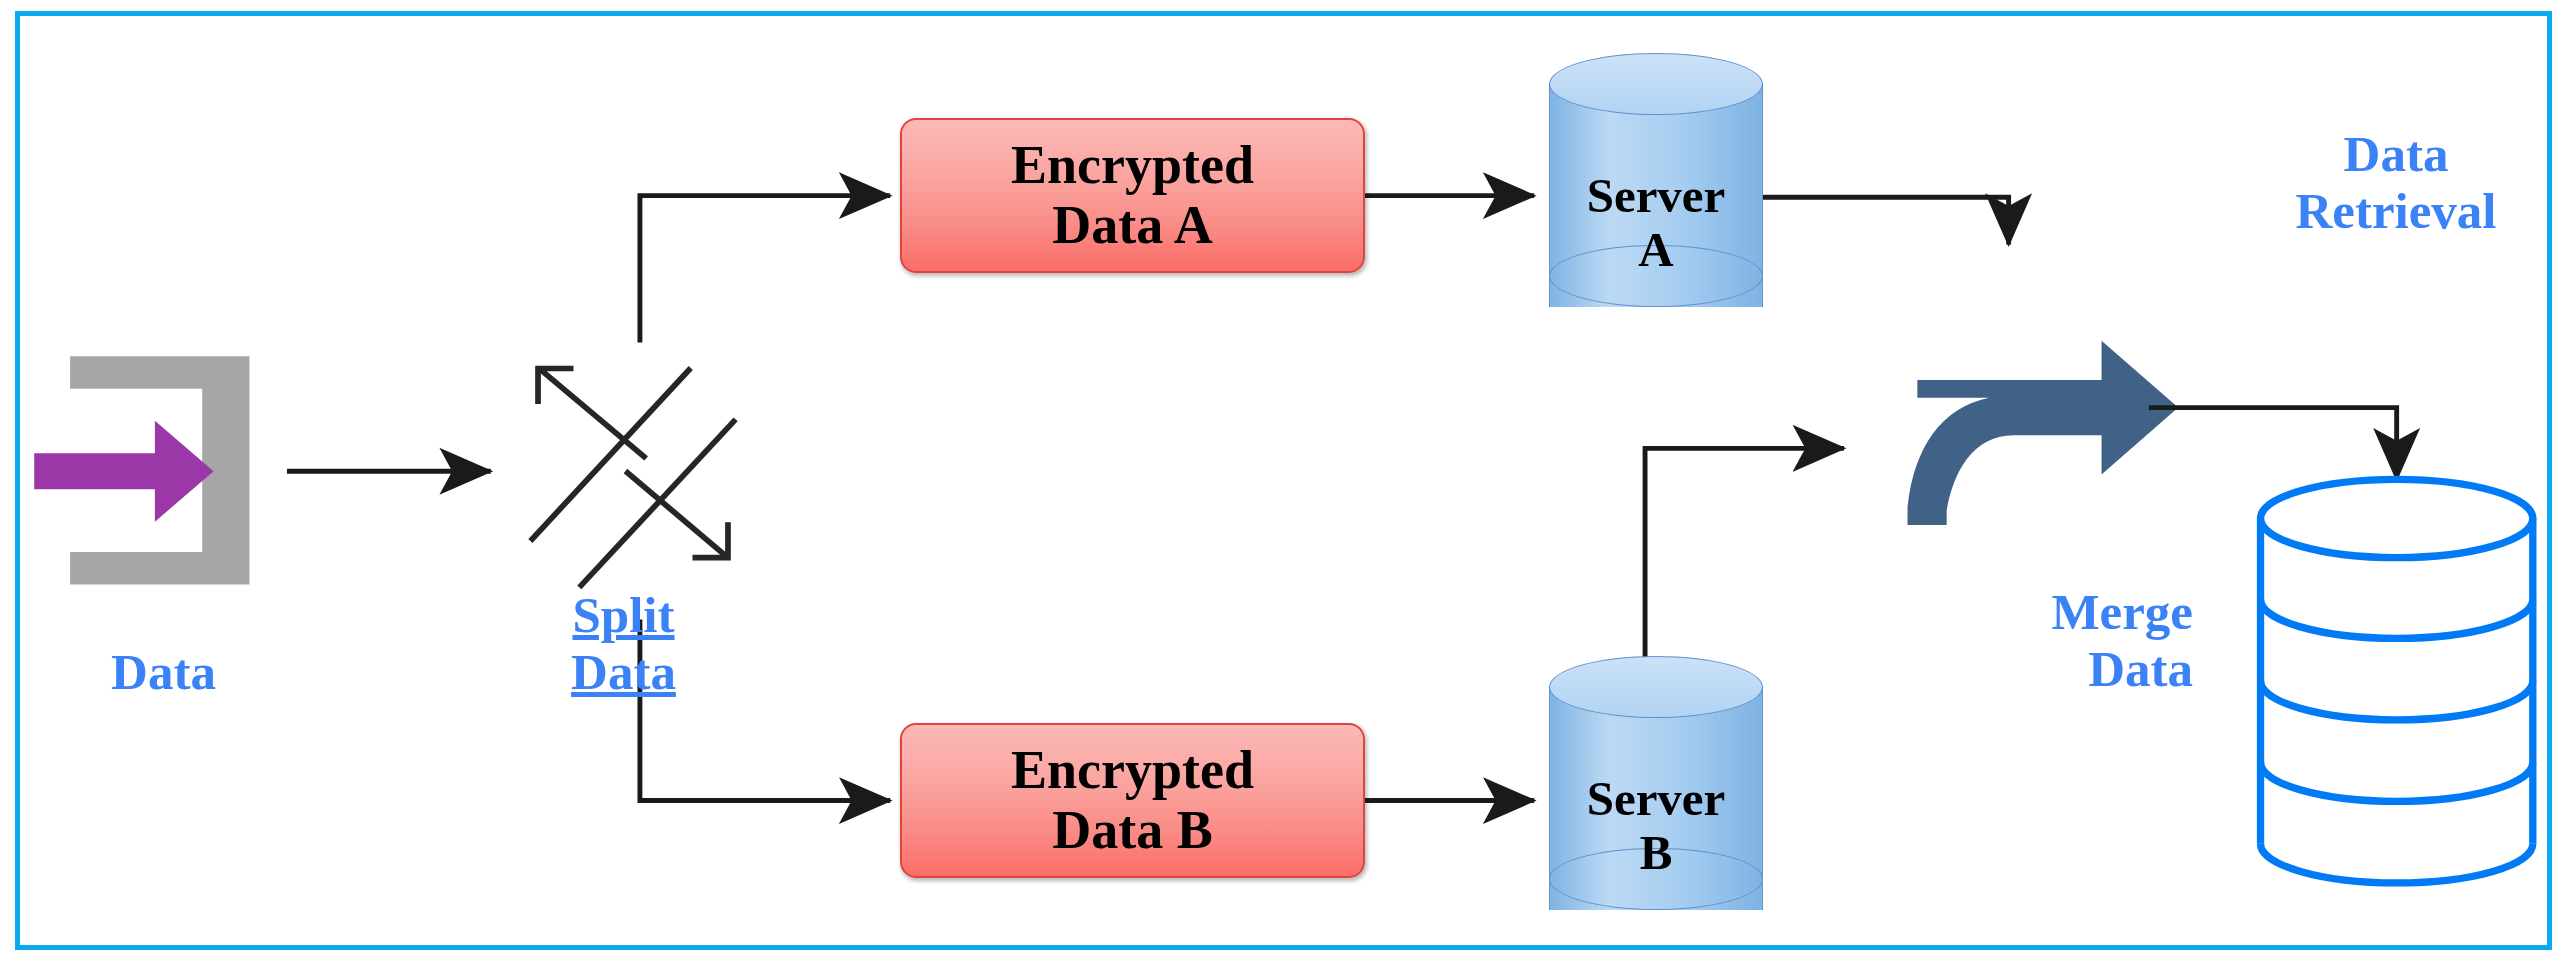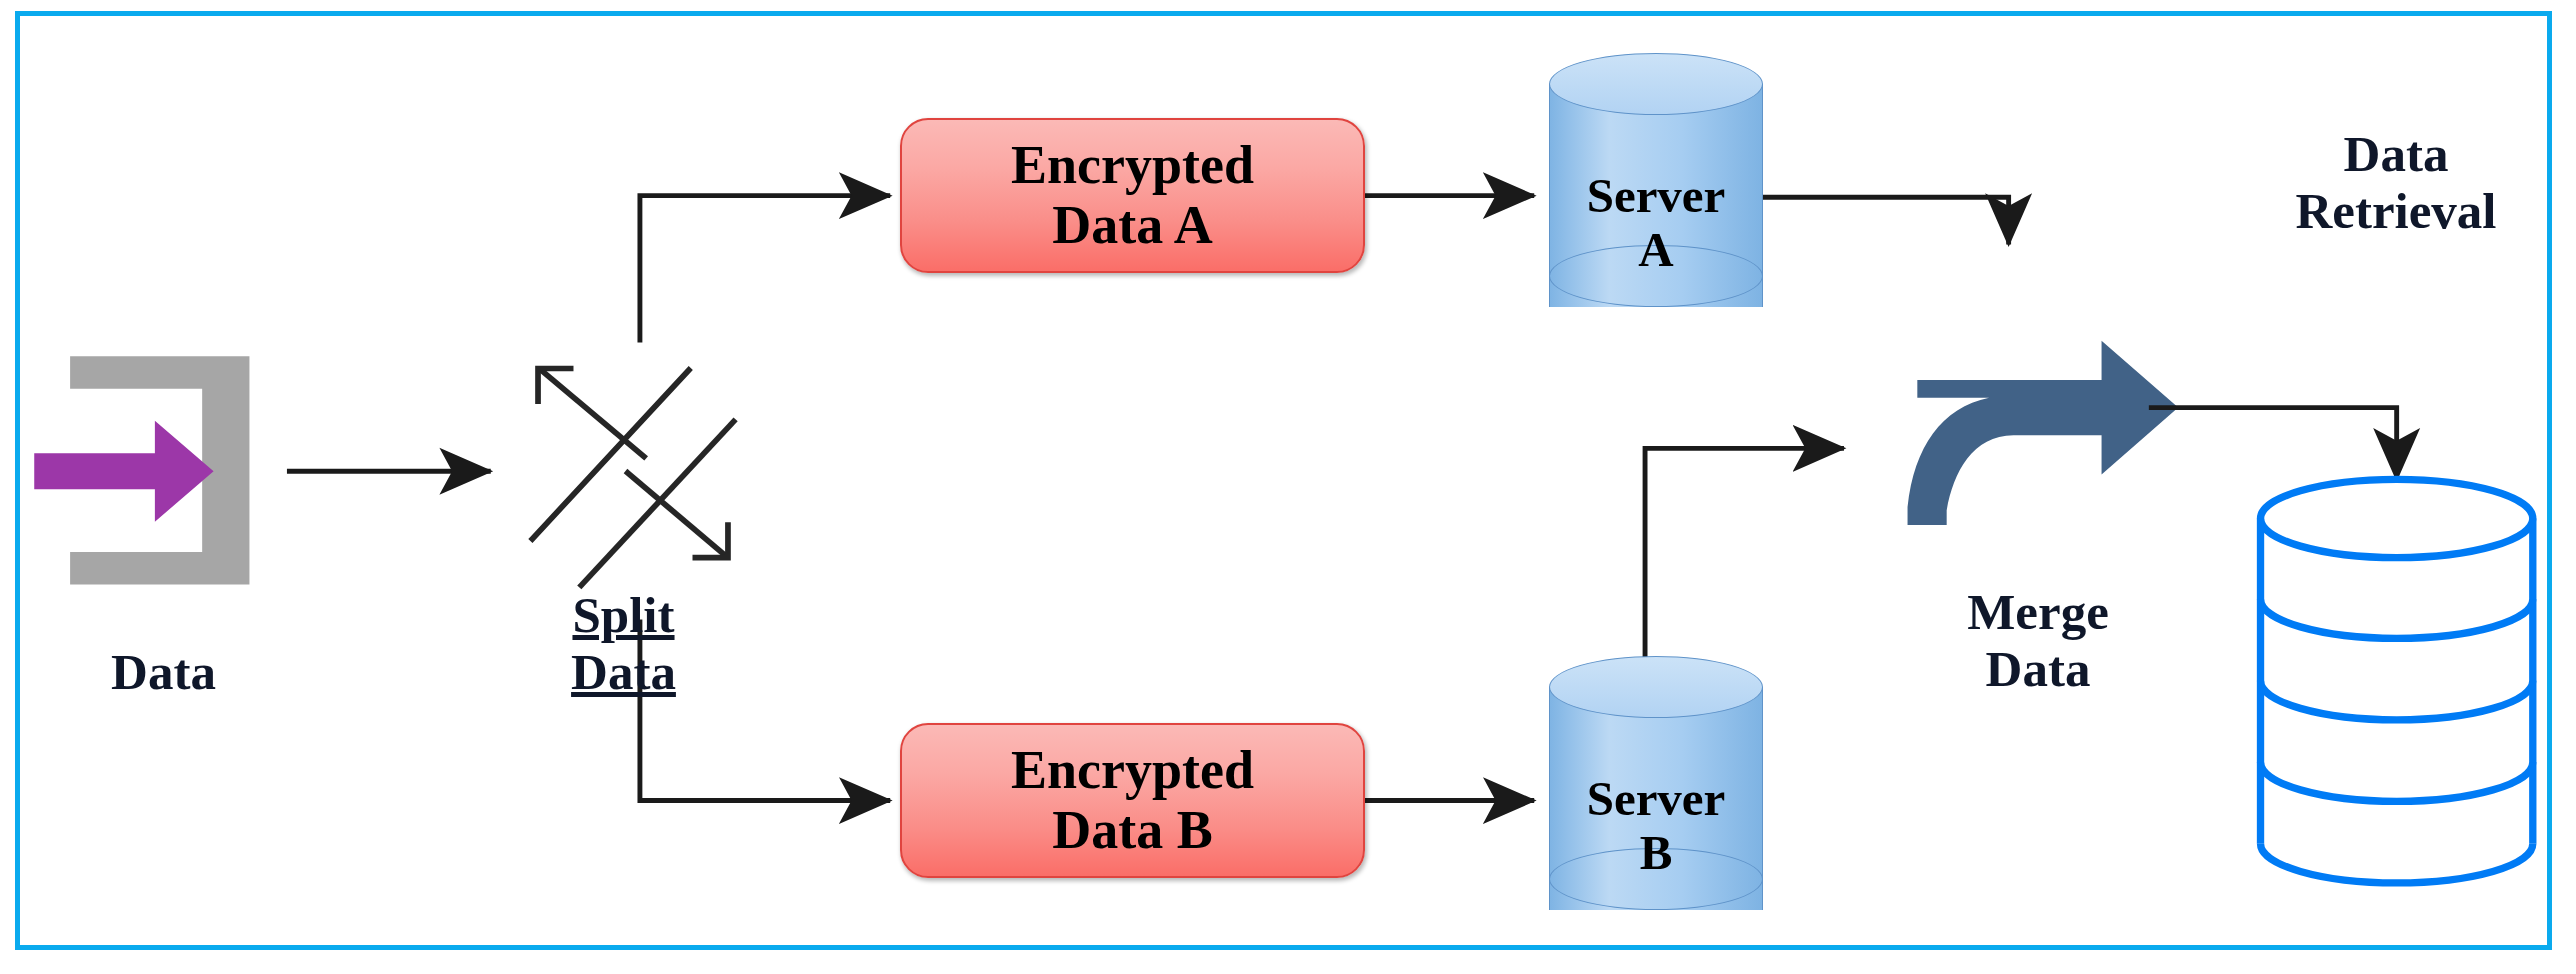--- a/index.html
+++ b/index.html
@@ -44,21 +44,21 @@
     white-space: pre-line;
     display: flex;
     align-items: center;
     justify-content: center;
   }
   
   .encbox {
     position: absolute;
     width: 465px;
     height: 155px;
-    border-radius: 28px;
+    border-radius: 16px;
     border: 2.4px solid #e0443f;
     background: linear-gradient(to bottom, #fbb9b6 0%, #fba8a4 32%, #fa8d88 68%, #fa6e68 100%);
     box-shadow: 1.6px 2.4px 4.1px rgba(0,0,0,0.28);
     box-sizing: border-box;
   }
   .encbox .node-label {
     left: 0; top: 0; right: 0; bottom: 0;
     font-size: 54px;
   }
   
@@ -112,21 +112,21 @@
     position: absolute;
     width: 269px;
     height: 269px;
     border-radius: 50%;
     background: #f9c97a;
   }
   .outside-label {
     position: absolute;
     text-align: center;
     font-weight: bold;
-    color: #0f172a;
+    color: #3b82f6;
     line-height: 1.12;
     white-space: pre-line;
   }
 </style>
 </head>
 <body>
 
 <div id="canvas">
 
   <div id="frame"></div>
@@ -238,20 +238,20 @@
   <div class="cyl" style="left:1549px; top:656px;">
     <div class="body"></div>
     <div class="bottom"></div>
     <div class="top"></div>
     <div class="node-label">Server
 B</div>
   </div>
 
   <div class="merge-circle" style="left:1903px; top:245px; z-index:-1;"></div>
 
-  <div class="outside-label" style="left:1883px; top:584px; width:310px; font-size:51px;">Merge
+  <div class="outside-label" style="left:1883px; top:584px; width:310px; font-size:51px;text-align:right;">Merge
 Data</div>
 
   <div class="outside-label" style="left:2225px; top:126px; width:342px; font-size:51px;">Data
 Retrieval</div>
 
 </div>
 
 
 </body></html>

